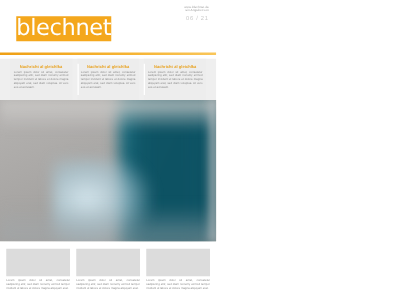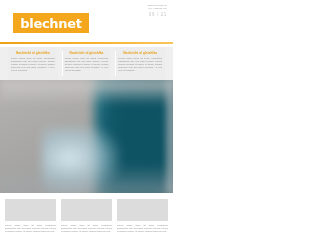--- a/index.html
+++ b/index.html
@@ -15,22 +15,22 @@
   
   .header{position:relative;height:43px;}
   .logo-box{
     position:absolute;left:13px;top:13px;
     width:76px;height:20px;
     background:#f4a71c;
     display:flex;align-items:center;justify-content:center;
   }
   .logo-text{
     color:#ffffff;
-    font-weight:bold;
-    font-size:13px;
+    font-weight:normal;
+    font-size:18px;
     letter-spacing:-0.3px;
     line-height:1;
     font-family:"DejaVu Sans", sans-serif;
   }
   .header-meta{
     position:absolute;right:6px;top:4px;
     text-align:right;
     color:#b9b9b9;
   }
   .header-meta .line1{font-size:2.4px;letter-spacing:0.1px;line-height:3px;color:#9a9a9a;}

